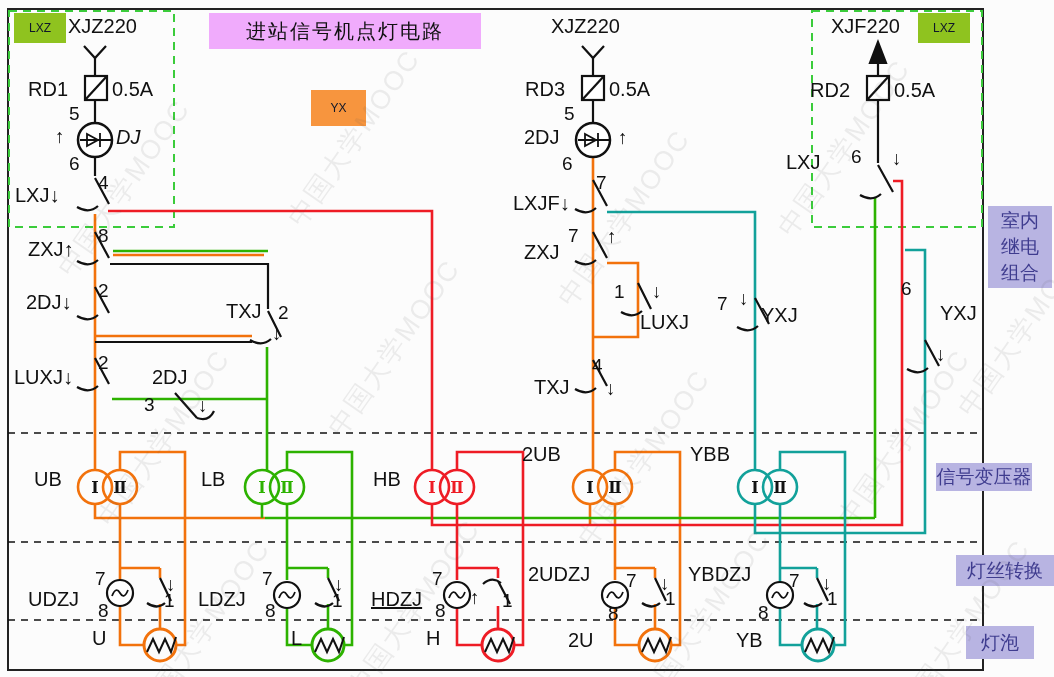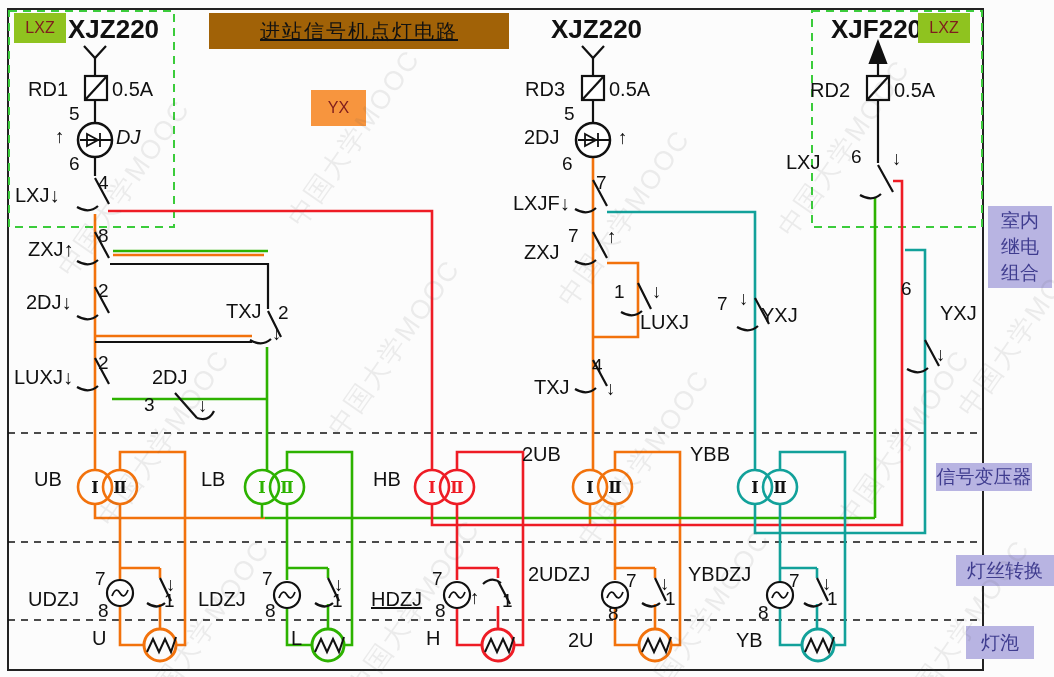--- a/index.html
+++ b/index.html
@@ -1,24 +1,24 @@
 <!DOCTYPE html>
 <html><head>
 <meta charset="utf-8">
 <style>
   html,body{margin:0;padding:0;background:#fff;}
   #stage{position:relative;width:1054px;height:677px;background:#FCFCFC;overflow:hidden;
          font-family:"Liberation Sans",sans-serif;}
   svg{position:absolute;left:0;top:0;z-index:1;}
   .lb{position:absolute;font-size:20px;color:#111;white-space:nowrap;line-height:1;z-index:2;}
-  .big{font-size:26px;font-weight:bold;}
+  .big{font-size:20px;}
   .num{font-size:19px;}
   .arr{font-size:19px;}
   .badge{position:absolute;display:flex;align-items:center;justify-content:center;
-         font-size:16px;color:#7f1d1d;z-index:2;}
+         font-size:12px;color:#0f172a;z-index:2;}
   .titlebox{position:absolute;display:flex;align-items:center;justify-content:center;
          letter-spacing:2px;font-size:20px;color:#111;z-index:2;}
   .plabel{position:absolute;background:#B8B4E2;color:#3F3C8F;font-size:19px;line-height:26px;
          display:flex;align-items:center;justify-content:center;text-align:center;z-index:2;}
   .roman{position:absolute;font-family:"DejaVu Serif",serif;font-size:16px;font-weight:bold;
          width:20px;text-align:center;color:#111;z-index:2;}
   .roman.g{color:#2DB200}.roman.r{color:#EE1C25}
   .wm{position:absolute;color:rgba(90,90,90,0.10);font-size:27px;letter-spacing:2px;
       transform:rotate(-55deg);white-space:nowrap;pointer-events:none;z-index:4;}
 </style>
@@ -210,21 +210,21 @@
       <path d="M315 652 L321 639 L327 652 L333 639 L339 652 L344 637"></path>
       <path d="M485 652 L491 639 L497 652 L503 639 L509 652 L514 637"></path>
       <path d="M642 652 L648 639 L654 652 L660 639 L666 652 L671 637"></path>
       <path d="M805 652 L811 639 L817 652 L823 639 L829 652 L834 637"></path>
     </g>
   </g>
 </svg>
 
 <div class="badge" style="left:14px;top:13px;width:52px;height:30px;background:#8FC31F;">LXZ</div>
 <div class="lb big" style="left:68px;top:16px;">XJZ220</div>
-<div class="titlebox" style="left:209px;top:13px;width:300px;height:36px;background:#a16207;text-decoration:underline;">进站信号机点灯电路</div>
+<div class="titlebox" style="left:209px;top:13px;width:272px;height:36px;background:#f0abfc;">进站信号机点灯电路</div>
 <div class="lb big" style="left:551px;top:16px;">XJZ220</div>
 <div class="lb big" style="left:831px;top:16px;">XJF220</div>
 <div class="badge" style="left:918px;top:13px;width:52px;height:30px;background:#8FC31F;">LXZ</div>
 <div class="badge" style="left:311px;top:90px;width:55px;height:36px;background:#F7953E;">YX</div>
 
 <div class="lb" style="left:28px;top:79px;">RD1</div>
 <div class="lb" style="left:112px;top:79px;">0.5A</div>
 <div class="lb" style="left:525px;top:79px;">RD3</div>
 <div class="lb" style="left:609px;top:79px;">0.5A</div>
 <div class="lb" style="left:810px;top:80px;">RD2</div>

